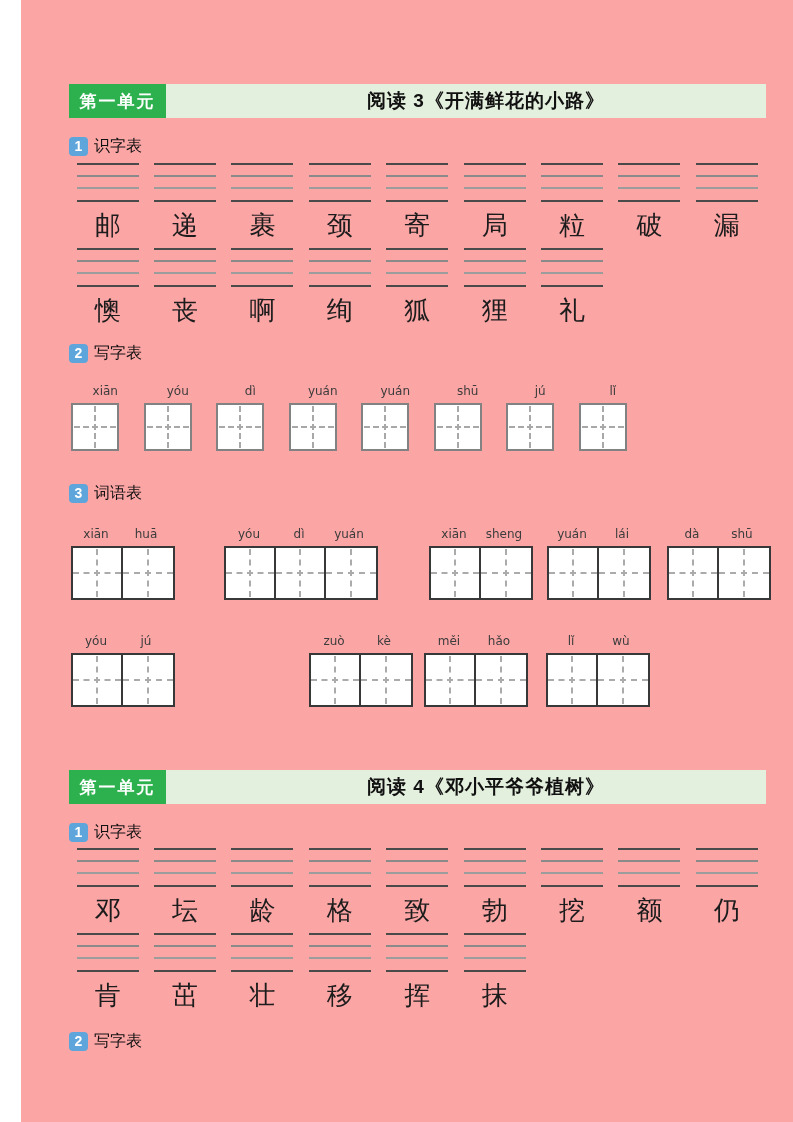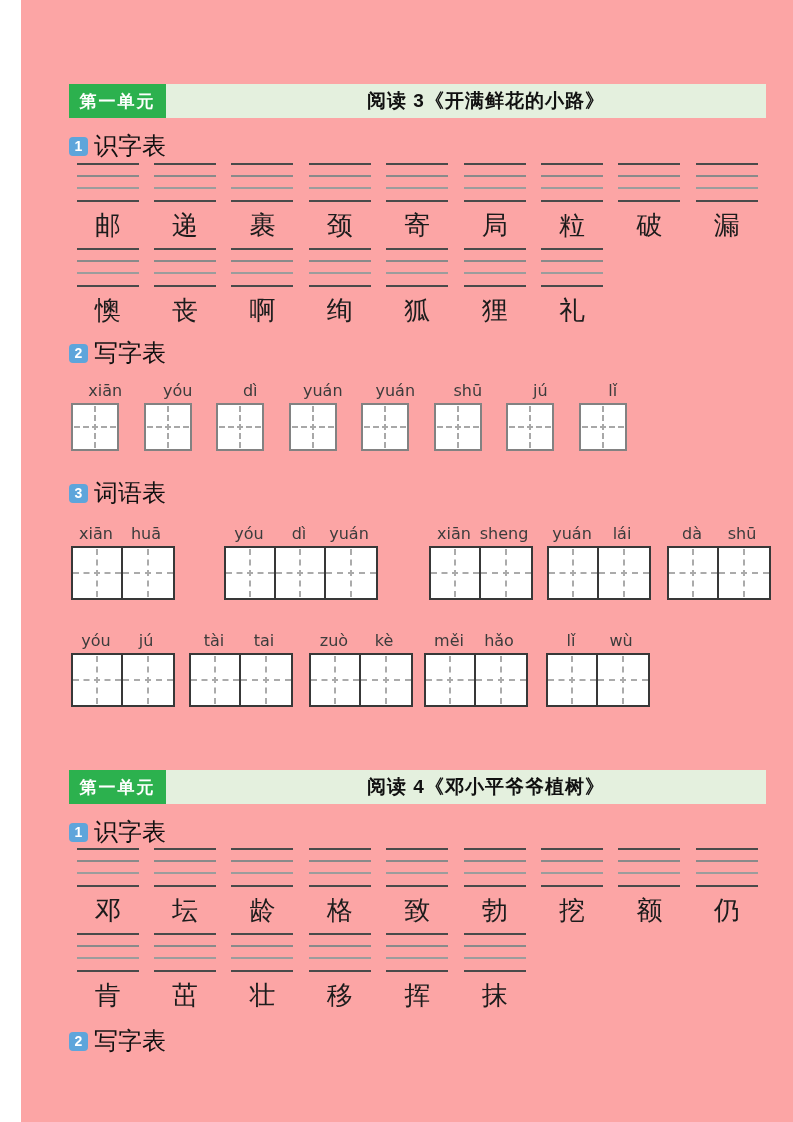--- a/index.html
+++ b/index.html
@@ -21,41 +21,41 @@
     flex:1; text-align:center; font-size:19px; font-weight:bold; color:#111;
     line-height:34px; letter-spacing:1px; font-family:"Liberation Sans", sans-serif;padding-left:40px;
   }
 
   
   .sec-label { display:flex; align-items:center; gap:6px; height:28px; }
   .num-badge {
     width:19px; height:19px; background:#5ea5db; color:#fff; border-radius:4px;
     text-align:center; line-height:19px; font-size:14px; font-weight:bold;
   }
-  .sec-label .lbl { font-size:24px; color:#111; font-family:Liberation Sans, sans-serif; }
+  .sec-label .lbl { font-size:16px; color:#111; font-family:Liberation Sans, sans-serif; }
 
   
   .recog-row { display:flex; }
   .recog-col { width:77.4px; flex:none; }
   .fourline { width:62px; height:39px; margin:0 auto; position:relative; }
   .fourline i { position:absolute; left:0; right:0; display:block; border-top-style:solid; }
   .fourline .l1 { top:0;      border-top-width:2px; border-top-color:#4a4a4a; }
   .fourline .l2 { top:12px;   border-top-width:2px; border-top-color:#8a8a8a; }
   .fourline .l3 { top:24px;   border-top-width:2px; border-top-color:#9c9c9c; }
   .fourline .l4 { top:37px;   border-top-width:2px; border-top-color:#4a4a4a; }
   .recog-char {
     margin-top:4px; height:38px; line-height:38px; text-align:center;
     font-size:26px; color:#1c1c1c; font-family:"DejaVu Serif", serif;
   }
 
   
   .writing-row { display:flex; }
   .w-col { width:72.5px; flex:none; }
   .pinyin {
-    height:22px; line-height:20px; text-align:center; font-size:16px;
+    height:22px; line-height:20px; text-align:center; font-size:12px;
     color:#3c3c3c; font-family:"DejaVu Sans", sans-serif;
   }
   .tianzige { width:48px; height:48px; border:2px solid #828282; position:relative; background:#fff; }
   .tianzige::before { content:""; position:absolute; left:50%; top:1px; bottom:1px; border-left:2px dashed #a8a8a8; margin-left:-1px; }
   .tianzige::after  { content:""; position:absolute; top:50%; left:1px; right:1px; border-top:2px dashed #a8a8a8; margin-top:-1px; }
   .w-col .tianzige { margin-left:2px; }
 
   
   .word-row { position:relative; height:78px; }
   .w-group { position:absolute; top:0; }
@@ -357,30 +357,20 @@
         <div class="w-group" style="left: 2px;">
           <div class="w-pinyin-row">
             <div class="pinyin">yóu</div>
             <div class="pinyin">jú</div>
           </div>
           <div class="w-cells">
             <div class="w-cell"></div>
             <div class="w-cell"></div>
           </div>
         </div>
-        <div class="w-group" style="left: 120px;">
-          <div class="w-pinyin-row">
-            <div class="pinyin">tài</div>
-            <div class="pinyin">tai</div>
-          </div>
-          <div class="w-cells">
-            <div class="w-cell"></div>
-            <div class="w-cell"></div>
-          </div>
-        </div>
         <div class="w-group" style="left: 355px;">
           <div class="w-pinyin-row">
             <div class="pinyin">měi</div>
             <div class="pinyin">hǎo</div>
           </div>
           <div class="w-cells">
             <div class="w-cell"></div>
             <div class="w-cell"></div>
           </div>
         </div>

